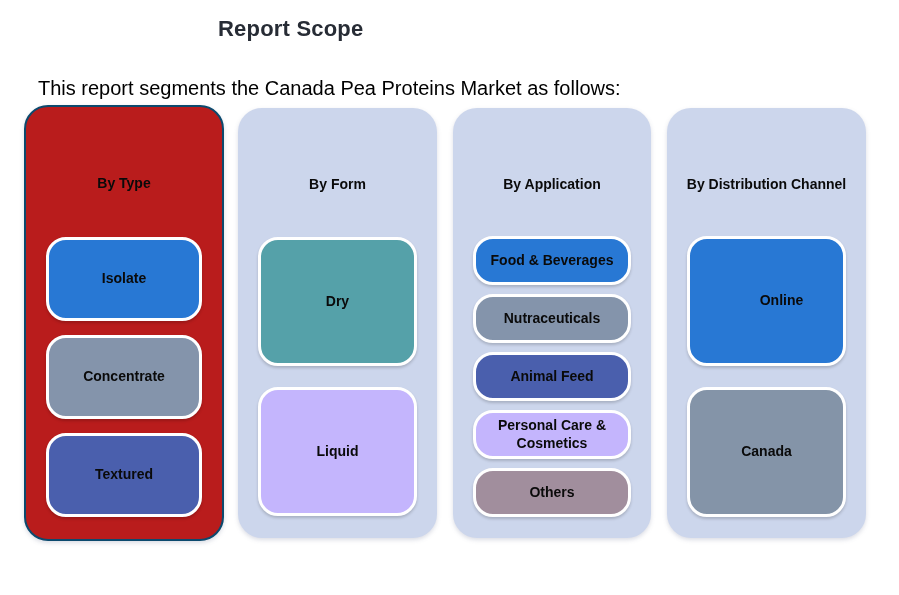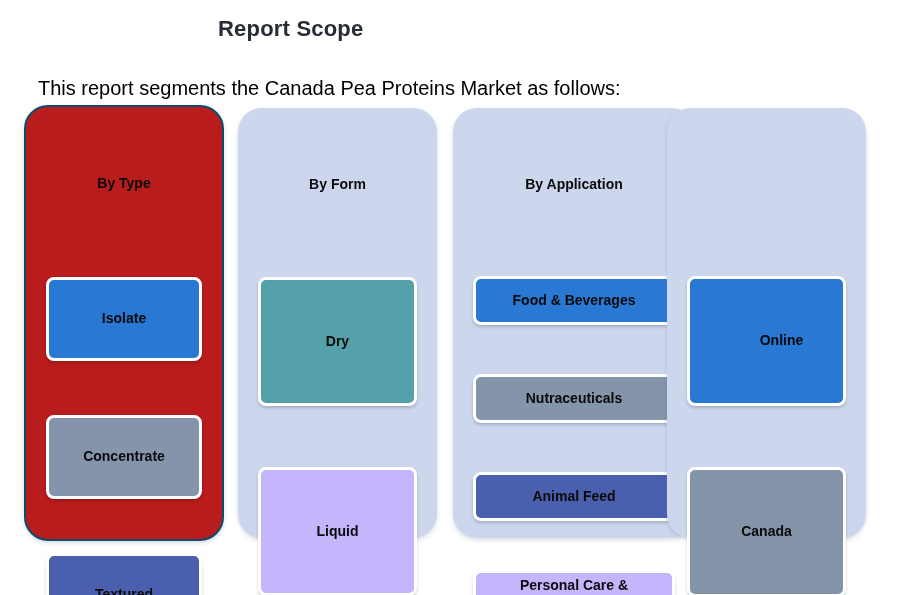--- a/index.html
+++ b/index.html
@@ -13,39 +13,39 @@
   }
   .subtitle {
     position:absolute; left:38px; top:77px;
     font-size:20px; font-weight:400; color:#000000;
   }
   .col { position:absolute; top:108px; height:430px; border-radius:24px;
          box-shadow:0 2px 4px rgba(110,120,150,0.25); }
   .col-1 { left:24px;  top:105px; width:200px; height:436px;
            background:#b91c1c; border:2px solid #0c4a6e; box-sizing:border-box; }
   .col-2 { left:238px; width:199px; background:#ccd6ec; }
-  .col-3 { left:453px; width:198px; background:#ccd6ec;padding-left:44px; }
+  .col-3 { left:453px; width:198px; background:#ccd6ec; }
   .col-4 { left:667px; width:199px; background:#ccd6ec; }
   .col-header {
     position:absolute; top:56px; left:4px; right:4px; text-align:center;
     font-size:14px; font-weight:700; color:#0a0a0a;
   }
   .items {
     position:absolute; left:20px; right:20px;
     display:flex; flex-direction:column;
   }
   .col-1 .items { top:130px; gap:14px; }
   .col-2 .items { top:129px; gap:21px; }
   .col-3 .items { top:128px; gap:9px;  }
   .col-4 .items { top:128px; gap:21px; }
   .pill {
-    box-sizing:border-box; border:3.5px solid #ffffff; border-radius:8px;
+    box-sizing:border-box; border:3.5px solid #ffffff; border-radius:20px;
     display:flex; align-items:center; justify-content:center; text-align:center;
     font-size:14px; font-weight:700; color:#0a0a0a; padding:2px 8px;
-    box-shadow:0 2px 3px rgba(0,0,0,0.18); line-height:1.25;margin-top:40px;
+    box-shadow:0 2px 3px rgba(0,0,0,0.18); line-height:1.25;
   }
   .col-1 .pill { height:84px; }
   .col-2 .pill { height:129px; }
   .col-3 .pill { height:49px; }
   .col-4 .pill { height:130px; }
 </style>
 </head>
 <body>
 
 <div id="canvas">
@@ -95,20 +95,21 @@
       <div class="pill" style="background: #c4b5fd;">
         <span>Personal Care &amp; Cosmetics</span>
       </div>
       <div class="pill" style="background: rgb(161, 142, 157);">
         <span>Others</span>
       </div>
     </div>
   </section>
 
   <section class="col col-4">
+    <h2 class="col-header">By Distribution Channel</h2>
     <div class="items">
       <div class="pill" style="background: rgb(40, 120, 212); padding-left: 38px;">
         <span>Online</span>
       </div>
       <div class="pill" style="background: rgb(132, 148, 168);">
         <span>Canada</span>
       </div>
     </div>
   </section>
 

